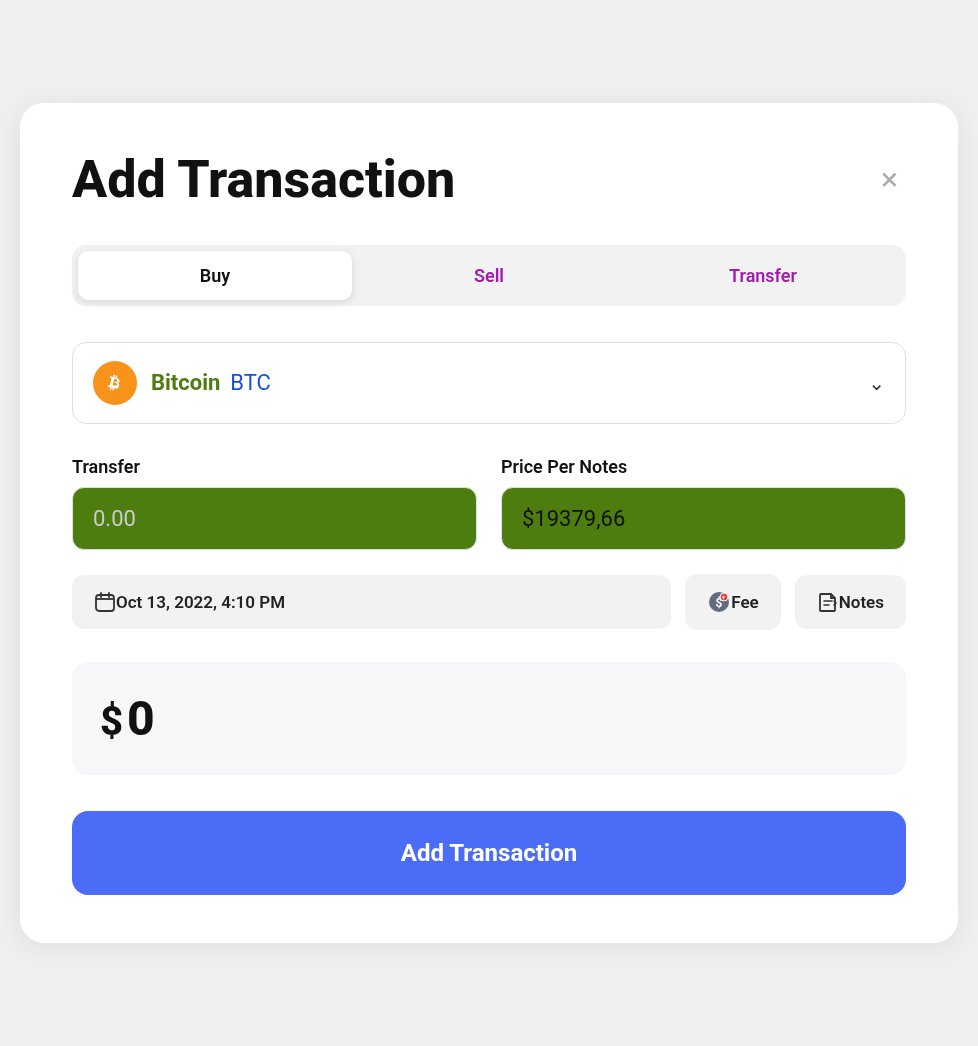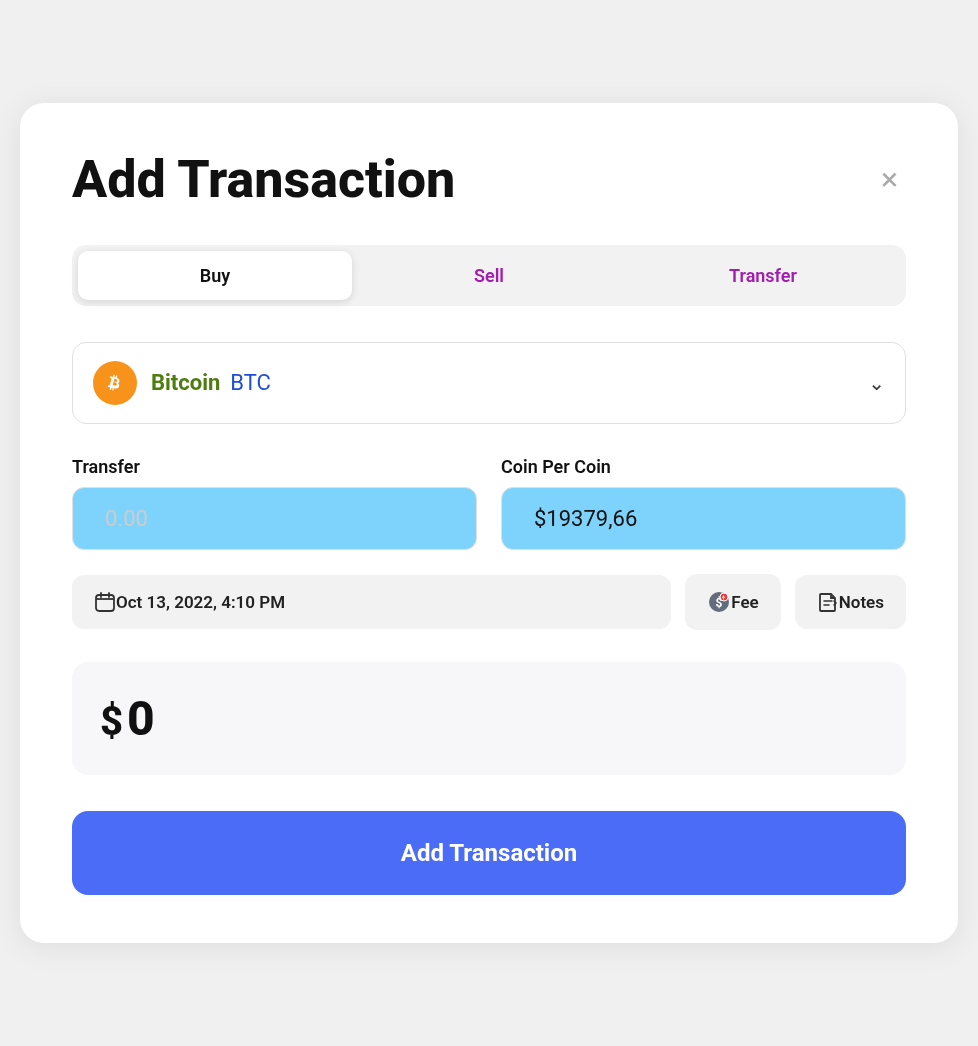--- a/index.html
+++ b/index.html
@@ -143,25 +143,25 @@
       font-weight: 600;
       color: #111111;
       margin-bottom: 10px;
       display: block;
     }
 
     .field-input {
       width: 100%;
       border: 1.5px solid #e0e0e0;
       border-radius: 12px;
-      padding: 18px 32px;
+      padding: 18px 20px;
       font-size: 22px;
       color: #111111;
       outline: none;
-      background: #7dd3fc;
+      background: #4d7c0f;
     }
 
     .field-input::placeholder {
       color: #cccccc;
     }
 
     .action-row {
       display: flex;
       gap: 14px;
       margin-bottom: 32px;
@@ -262,21 +262,21 @@
     <span class="coin-symbol">BTC</span>
     <span class="coin-chevron">⌄</span>
   </div>
 
   <div class="fields-row">
     <div class="field-group">
       <label class="field-label">Transfer</label>
       <input class="field-input" type="text" value="" placeholder="0.00" style="">
     </div>
     <div class="field-group">
-      <label class="field-label">Coin Per Coin</label>
+      <label class="field-label">Price Per Notes</label>
       <input class="field-input" type="text" value="$19379,66" style="">
     </div>
   </div>
 
   <div class="action-row">
     <button class="action-btn date-btn">
       <span class="btn-icon">
         <svg width="22" height="22" viewBox="0 0 22 22" fill="none" xmlns="http://www.w3.org/2000/svg">
           <rect x="2" y="4" width="18" height="16" rx="3" stroke="#333" stroke-width="1.8"></rect>
           <path d="M2 8h18" stroke="#333" stroke-width="1.8"></path>

